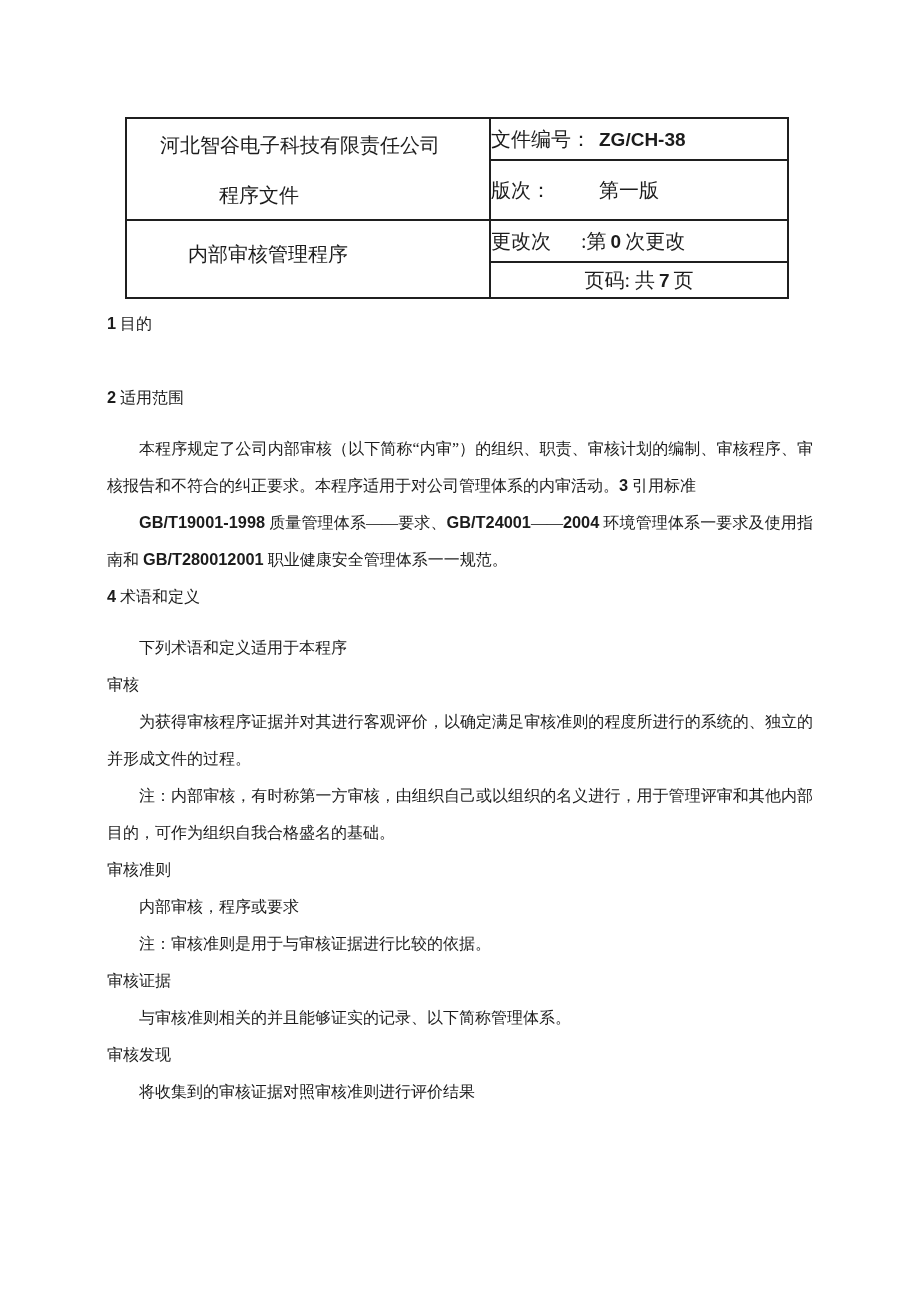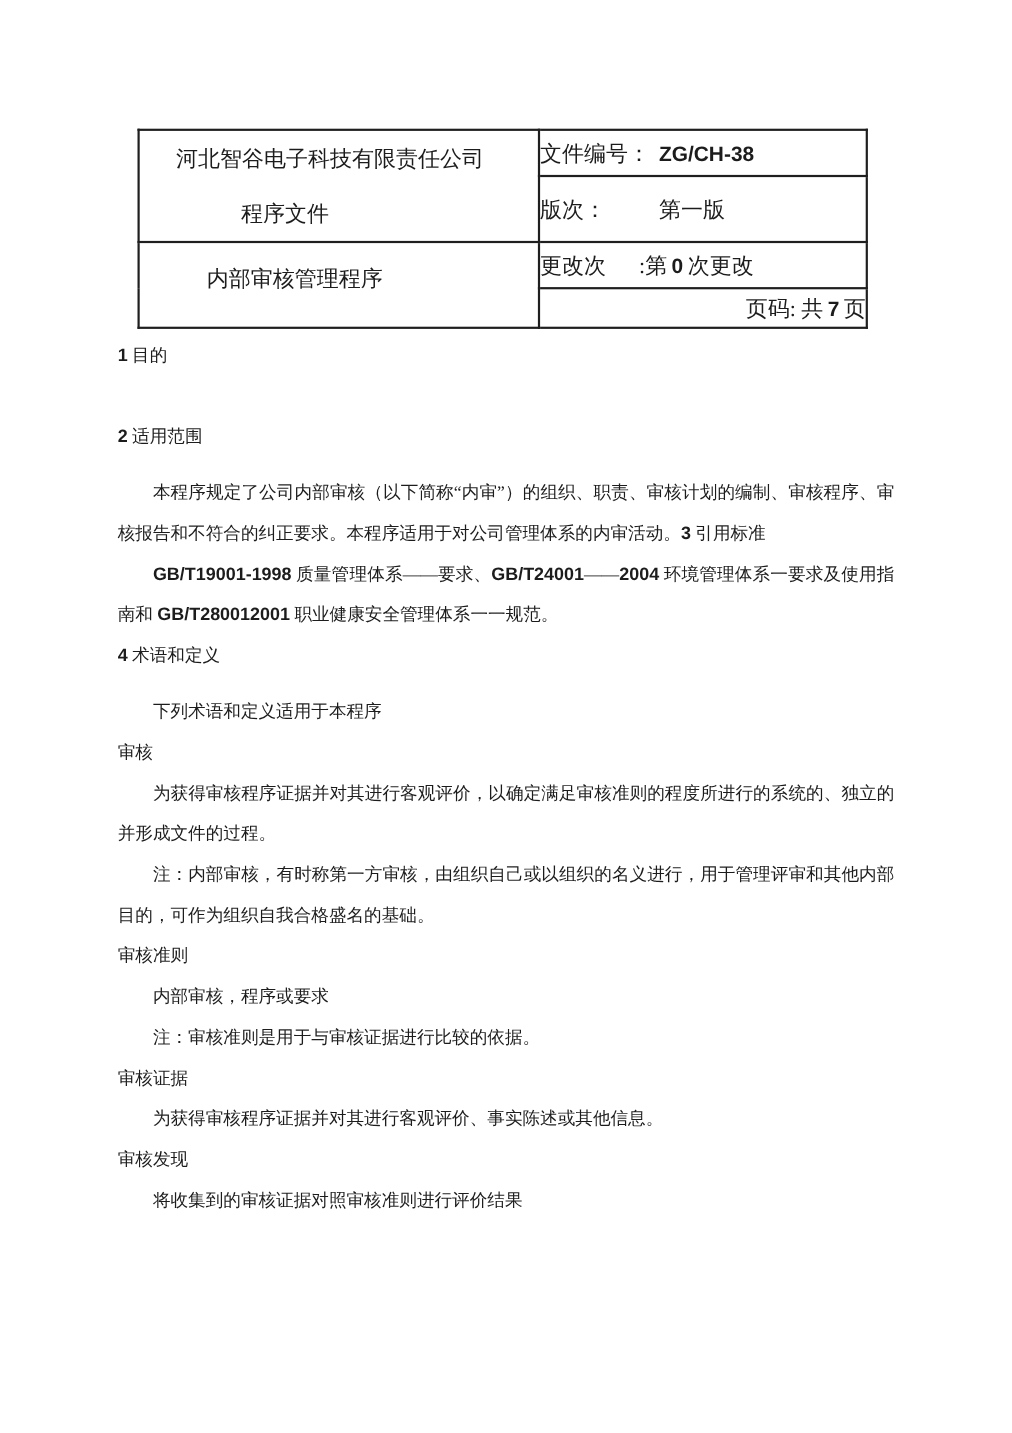--- a/index.html
+++ b/index.html
@@ -30,21 +30,21 @@
   .company-cell{vertical-align:top;}
   .company-line1{margin-top:2px; text-align:center; padding-right:16px; line-height:24px;}
   .company-line2{margin-top:26px; text-align:center; padding-right:98px; line-height:24px;}
   .title-cell{vertical-align:bottom;}
   .title-inner{padding:0 80px 10px 0; text-align:center; line-height:24px;}
 
   .rcell{padding-left:24px;}
   .rlabel{display:inline-block;}
   .w-label{width:108px;}
   .w-label-sm{width:90px;}
-  .pages-cell{text-align:right; padding-left:0;}
+  .pages-cell{text-align:center; padding-left:0;}
 
   .f-sans{
     font-family:"Liberation Sans","DejaVu Sans",sans-serif;
     font-weight:bold;
     font-size:1.02em;
   }
   .htable .f-sans{font-size:19px;}
   .tnum{margin:0 4px;}
 
   
@@ -107,18 +107,18 @@
       <p class="block para indent"><span class="f-sans">GB/T19001-1998</span><span> 质量管理体系——要求、</span><span class="f-sans">GB/T24001</span><span>——</span><span class="f-sans">2004</span><span> 环境管理体系一要求及使用指南和 </span><span class="f-sans">GB/T280012001</span><span> 职业健康安全管理体系一一规范。</span></p>
       <p class="block heading"><span class="f-sans">4</span><span> 术语和定义</span></p>
       <p class="block para indent gap-med"><span>下列术语和定义适用于本程序</span></p>
       <p class="block term"><span>审核</span></p>
       <p class="block para indent"><span>为获得审核程序证据并对其进行客观评价，以确定满足审核准则的程度所进行的系统的、独立的并形成文件的过程。</span></p>
       <p class="block para indent"><span>注：内部审核，有时称第一方审核，由组织自己或以组织的名义进行，用于管理评审和其他内部目的，可作为组织自我合格盛名的基础。</span></p>
       <p class="block term"><span>审核准则</span></p>
       <p class="block para indent"><span>内部审核，程序或要求</span></p>
       <p class="block para indent"><span>注：审核准则是用于与审核证据进行比较的依据。</span></p>
       <p class="block term"><span>审核证据</span></p>
-      <p class="block para indent"><span>为获得审核程序证据并对其进行客观评价、事实陈述或其他信息。</span></p>
+      <p class="block para indent"><span>与审核准则相关的并且能够证实的记录、以下简称管理体系。</span></p>
       <p class="block term"><span>审核发现</span></p>
       <p class="block para indent"><span>将收集到的审核证据对照审核准则进行评价结果</span></p>
     </div>
 
 </div>
 
 </body></html>

